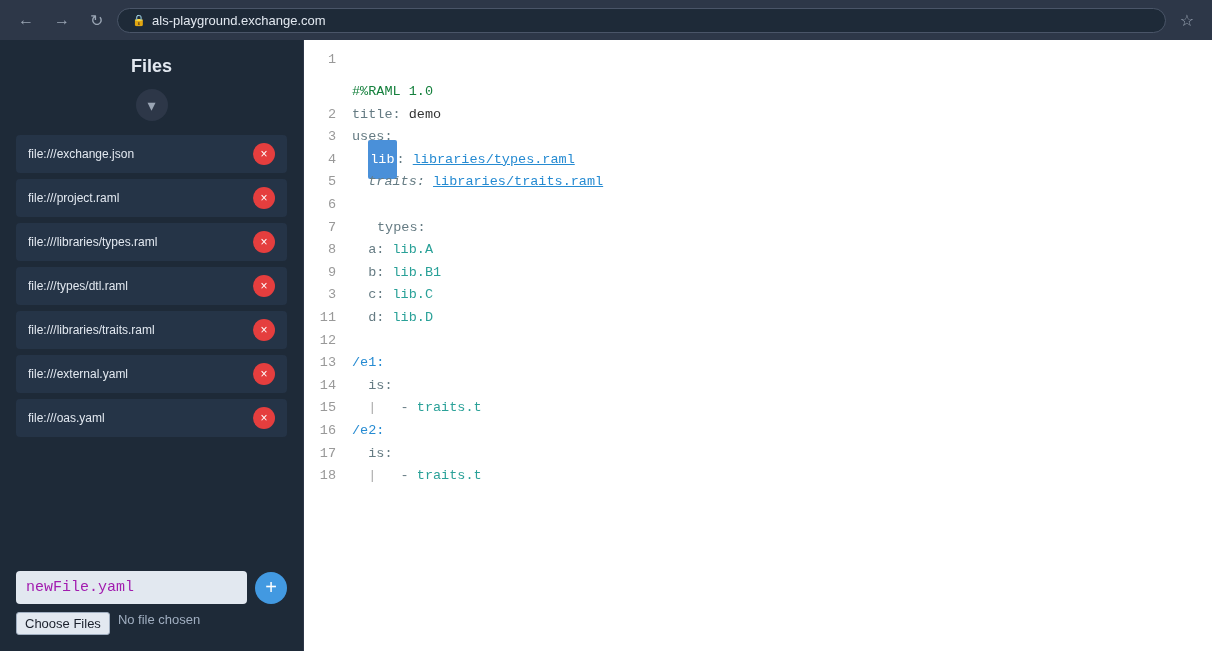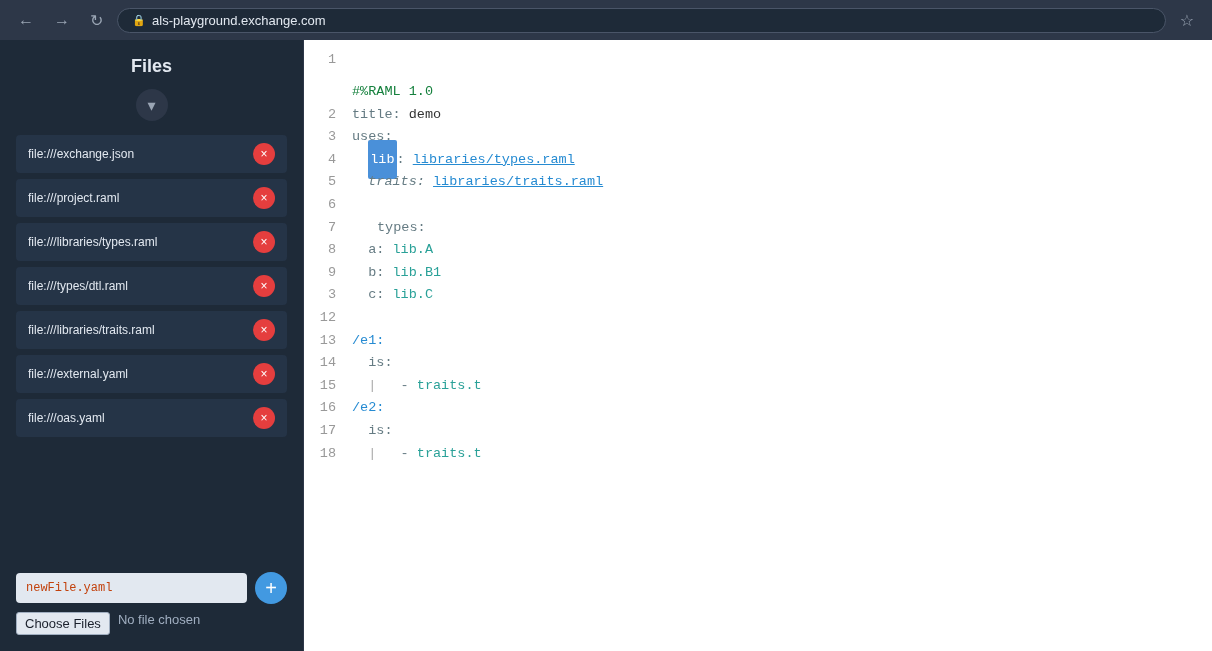--- a/index.html
+++ b/index.html
@@ -147,23 +147,23 @@
       gap: 8px;
       margin-top: 10px;
       align-items: center;
     }
     .new-file-input {
       flex: 1;
       background: #e2e8f0;
       border: none;
       border-radius: 4px;
       padding: 8px 10px;
-      font-size: 12px;
+      font-size: 15px;
       font-family: 'Courier New', monospace;
-      color: #c2410c;
+      color: #a21caf;
     }
     .add-btn {
       background: #4299e1;
       border: none;
       border-radius: 50%;
       width: 32px;
       height: 32px;
       color: white;
       font-size: 20px;
       cursor: pointer;
@@ -343,20 +343,24 @@
       <div class="code-line">
         <span class="line-number">9</span>
         <span class="line-content">  <span style="color:#657b83;">b: </span><span style="color:#2aa198;">lib.B1</span></span>
       </div>
 
       <div class="code-line">
         <span class="line-number">3</span>
         <span class="line-content">  <span style="color:#657b83;">c: </span><span style="color:#2aa198;">lib.C</span></span>
       </div>
 
+      <div class="code-line">
+        <span class="line-number">11</span>
+        <span class="line-content">  <span style="color:#657b83;">d: </span><span style="color:#2aa198;">lib.D</span></span>
+      </div>
 
       <div class="code-line">
         <span class="line-number">12</span>
         <span class="line-content"></span>
       </div>
 
       <div class="code-line">
         <span class="line-number">13</span>
         <span class="line-content"><span style="color:#268bd2;">/e1:</span></span>
       </div>

